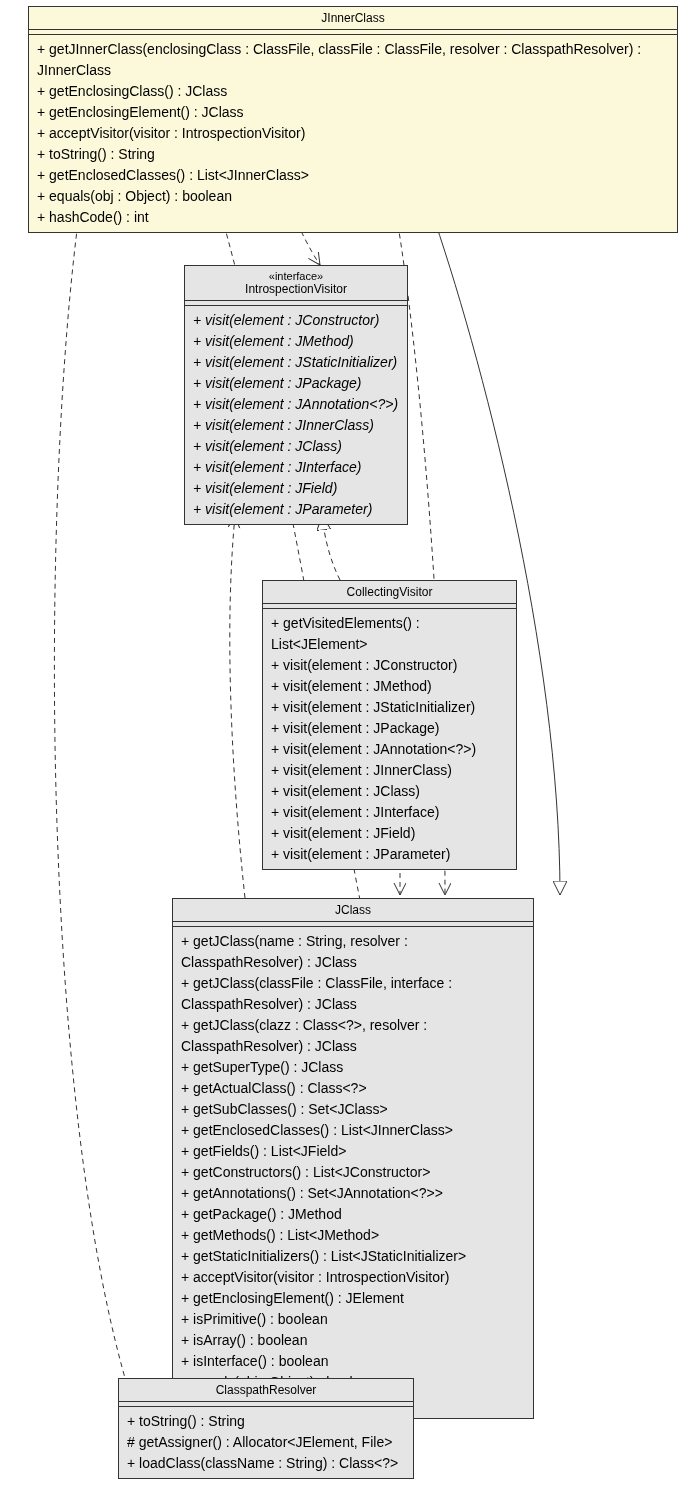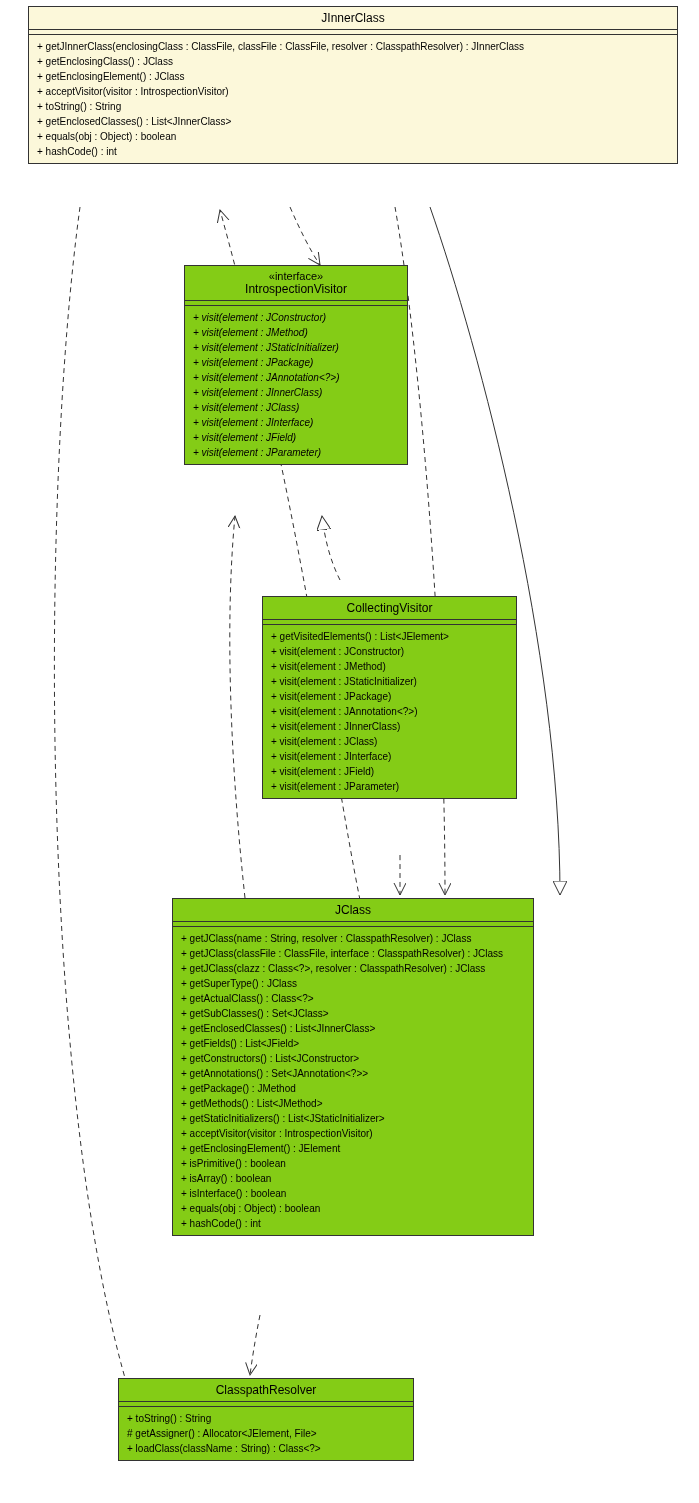--- a/index.html
+++ b/index.html
@@ -8,39 +8,39 @@
   background: #fff;
   margin: 0;
   padding: 0;
   width: 699px;
   height: 1503px;
   position: relative;
 }
 .uml-class {
   position: absolute;
   border: 1px solid #333;
-  background: #84cc16;
+  background: #e5e5e5;
   box-sizing: border-box;
 }
 .uml-class.highlight {
   background: #fcf8da;
 }
 .uml-title {
   border-bottom: 1px solid #333;
   text-align: center;
   padding: 4px 16px;
   font-size: 12px;
 }
 .uml-attrs {
   border-bottom: 1px solid #333;
   min-height: 4px;
 }
 .uml-ops {
   padding: 4px 8px;
-  font-size: 10px;
+  font-size: 14px;
   line-height: 1.5;
 }
 .italic { font-style: italic; }
 svg.connectors {
   position: absolute;
   left: 0; top: 0;
   width: 699px;
   height: 1503px;
   pointer-events: none;
 }
@@ -106,21 +106,21 @@
       <div>+ visit(element : JPackage)</div>
       <div>+ visit(element : JAnnotation&lt;?&gt;)</div>
       <div>+ visit(element : JInnerClass)</div>
       <div>+ visit(element : JClass)</div>
       <div>+ visit(element : JInterface)</div>
       <div>+ visit(element : JField)</div>
       <div>+ visit(element : JParameter)</div>
     </div>
 </div>
 
-<div class="uml-class" style="left:262px; top:596px; width:255px;">
+<div class="uml-class" style="left:262px; top:580px; width:255px;">
   <div class="uml-title">CollectingVisitor</div>
   <div class="uml-attrs"></div>
   <div class="uml-ops" id="ops-collectingvisitor">
       <div>+ getVisitedElements() : List&lt;JElement&gt;</div>
       <div>+ visit(element : JConstructor)</div>
       <div>+ visit(element : JMethod)</div>
       <div>+ visit(element : JStaticInitializer)</div>
       <div>+ visit(element : JPackage)</div>
       <div>+ visit(element : JAnnotation&lt;?&gt;)</div>
       <div>+ visit(element : JInnerClass)</div>

